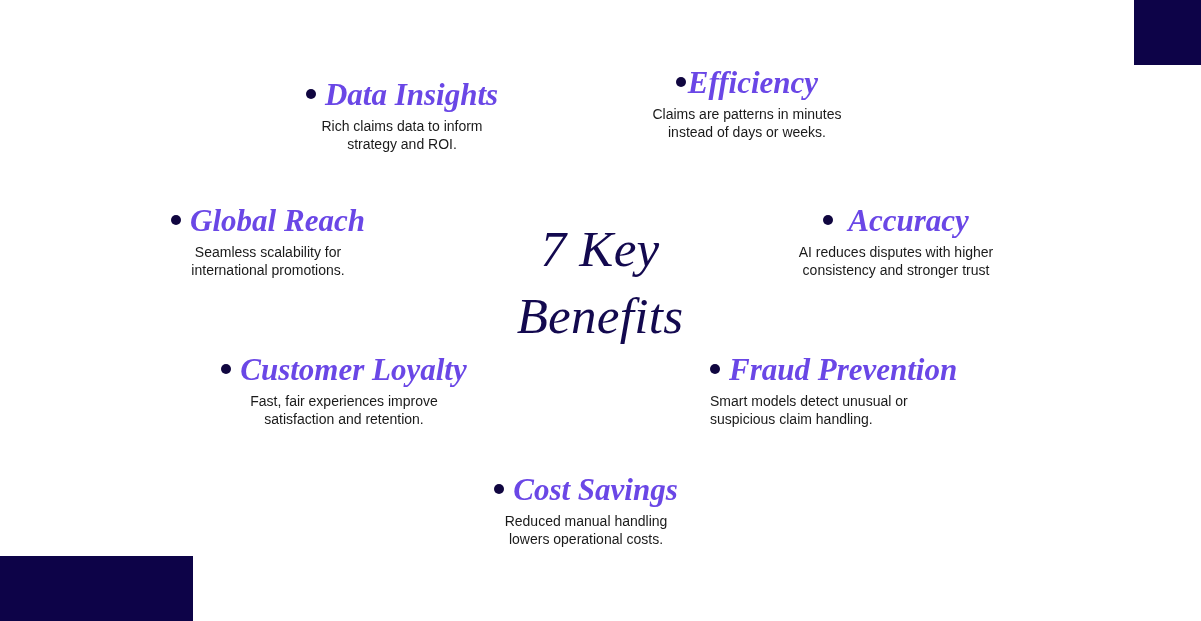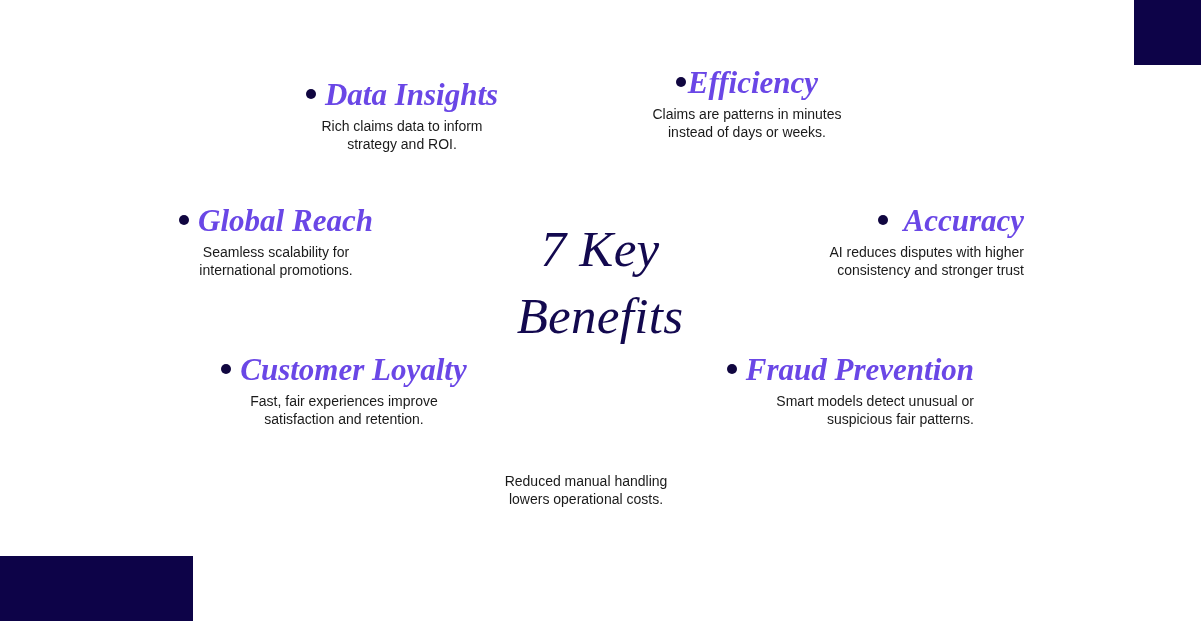--- a/index.html
+++ b/index.html
@@ -86,27 +86,27 @@
     margin: 0;
     white-space: pre-line;
   }
 
   
   #benefit-data-insights  { left: 268px; top: 66px;  width: 268px; text-align: center; margin-top: 12px; }
   #benefit-data-insights .benefit-heading { text-align: center; }
 
   #benefit-efficiency     { left: 613px; top: 66px;  width: 268px; text-align: center; }
 
-  #benefit-global-reach   { left: 156px; top: 204px; width: 240px; text-align: center; }
+  #benefit-global-reach   { left: 148px; top: 204px; width: 240px; text-align: center; }
 
-  #benefit-accuracy       { left: 768px; top: 204px; width: 256px; text-align: right; }
+  #benefit-accuracy       { left: 768px; top: 204px; width: 256px; text-align: center; }
 
   #benefit-customer-loyalty { left: 212px; top: 353px; width: 264px; text-align: center; }
 
-  #benefit-fraud-prevention { left: 710px; top: 353px; width: 264px; text-align: right; }
+  #benefit-fraud-prevention { left: 710px; top: 353px; width: 264px; text-align: left; }
 
   #benefit-cost-savings   { left: 468px; top: 473px; width: 236px; text-align: center; }
 </style>
 </head>
 <body>
 
 <div class="corner-block" id="corner-top-right"></div>
 <div class="corner-block" id="corner-bottom-left"></div>
 
 <div id="center-title">7 Key Benefits</div>
@@ -149,19 +149,22 @@
   </div>
   <p class="benefit-desc">Fast, fair experiences improve
 satisfaction and retention.</p>
 </div>
 
 <div class="benefit" id="benefit-fraud-prevention">
   <div class="benefit-heading">
     <span class="bullet-icon"></span><span>Fraud Prevention</span>
   </div>
   <p class="benefit-desc">Smart models detect unusual or
-suspicious fair patterns.</p>
+suspicious claim handling.</p>
 </div>
 
 <div class="benefit" id="benefit-cost-savings">
+  <div class="benefit-heading">
+    <span class="bullet-icon"></span><span>Cost Savings</span>
+  </div>
   <p class="benefit-desc">Reduced manual handling
 lowers operational costs.</p>
 </div>
 
 </body></html>

